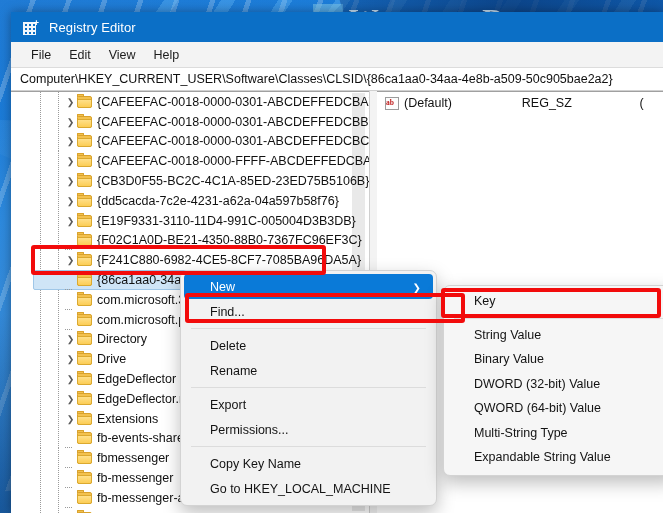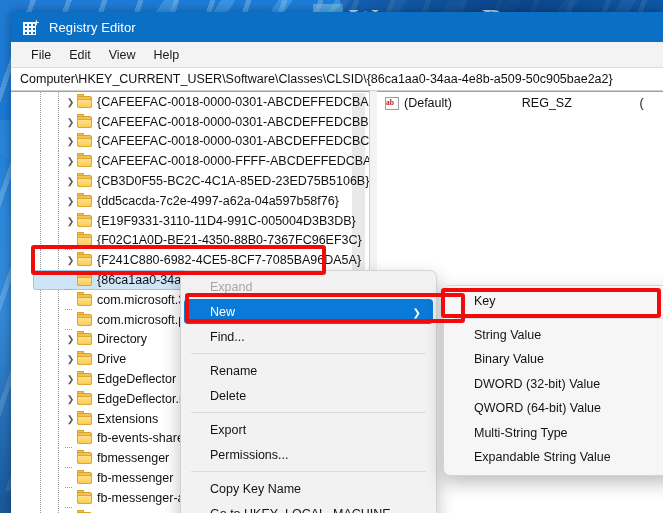--- a/index.html
+++ b/index.html
@@ -349,21 +349,21 @@
               <div class="gl" style="left: 29px;"></div>
               <div class="gl" style="left: 47px;"></div>
             </div>
             <div style="width: 53px; flex: 0 0 auto;"></div>
             <div class="chev">❯</div>
             <div class="folder">
               <span class="tab"></span>
               <span class="back"></span>
               <span class="front"></span>
             </div>
-            <span class="lbl">{dd5cacda-7c2e-4997-a62a-04a597b58f76}</span>
+            <span class="lbl">{dd5cacda-7c2e-4231-a62a-04a597b58f76}</span>
           </div>
           <div class="trow">
             <div class="indentguides">
               <div class="gl" style="left: 29px;"></div>
               <div class="gl" style="left: 47px;"></div>
             </div>
             <div style="width: 53px; flex: 0 0 auto;"></div>
             <div class="chev">❯</div>
             <div class="folder">
               <span class="tab"></span>
@@ -601,36 +601,33 @@
         </div>
         <div class="lcell" style="width:131px">REG_SZ</div>
         <div class="lcell" style="width:40px">(</div>
       </div>
     </div>
 
   </div>
 </div>
 
 <div id="ctxmenu">
-    <div class="item disabled">
-      <span>Expand</span>
-    </div>
     <div class="item hl">
       <span>New</span>
       <span class="arrow">❯</span>
     </div>
     <div class="item">
       <span>Find...</span>
     </div>
     <div class="sep"></div>
     <div class="item">
+      <span>Delete</span>
+    </div>
+    <div class="item">
       <span>Rename</span>
-    </div>
-    <div class="item">
-      <span>Delete</span>
     </div>
     <div class="sep"></div>
     <div class="item">
       <span>Export</span>
     </div>
     <div class="item">
       <span>Permissions...</span>
     </div>
     <div class="sep"></div>
     <div class="item">

